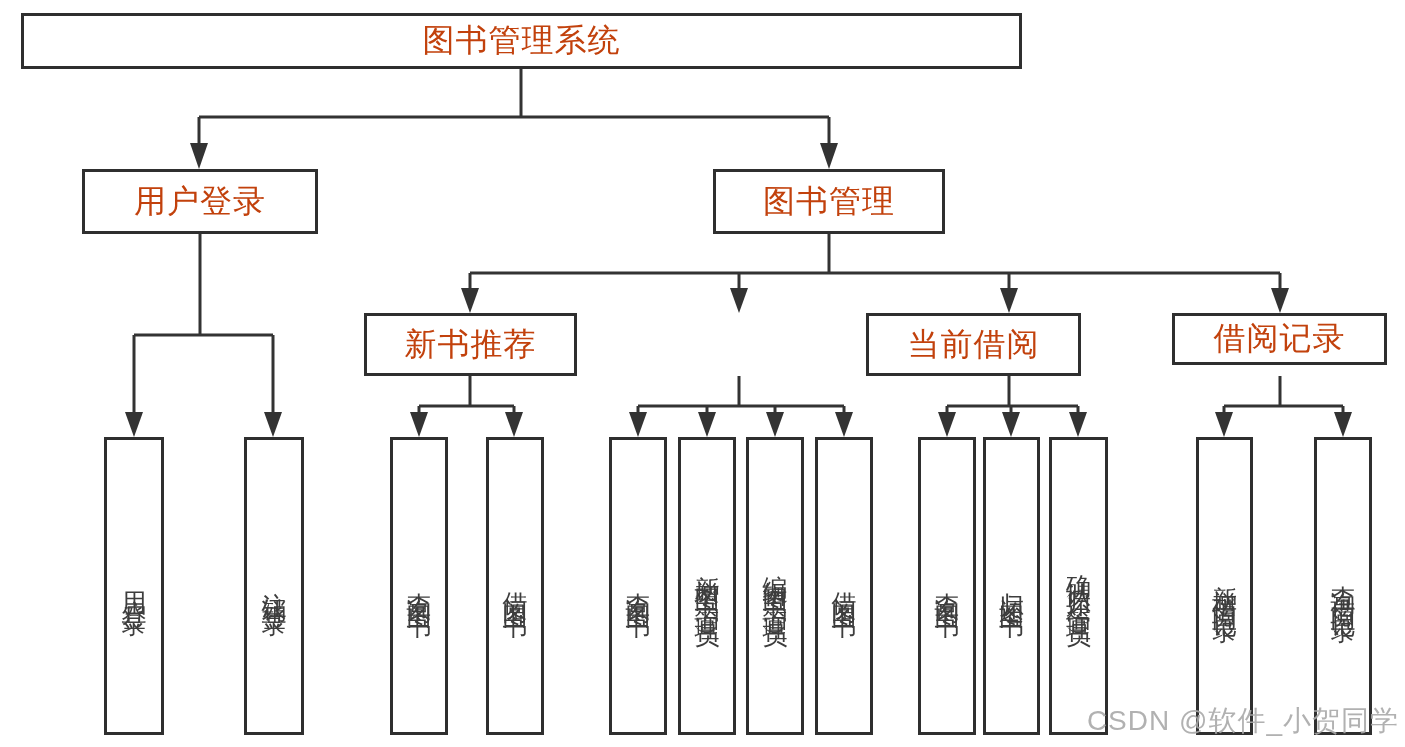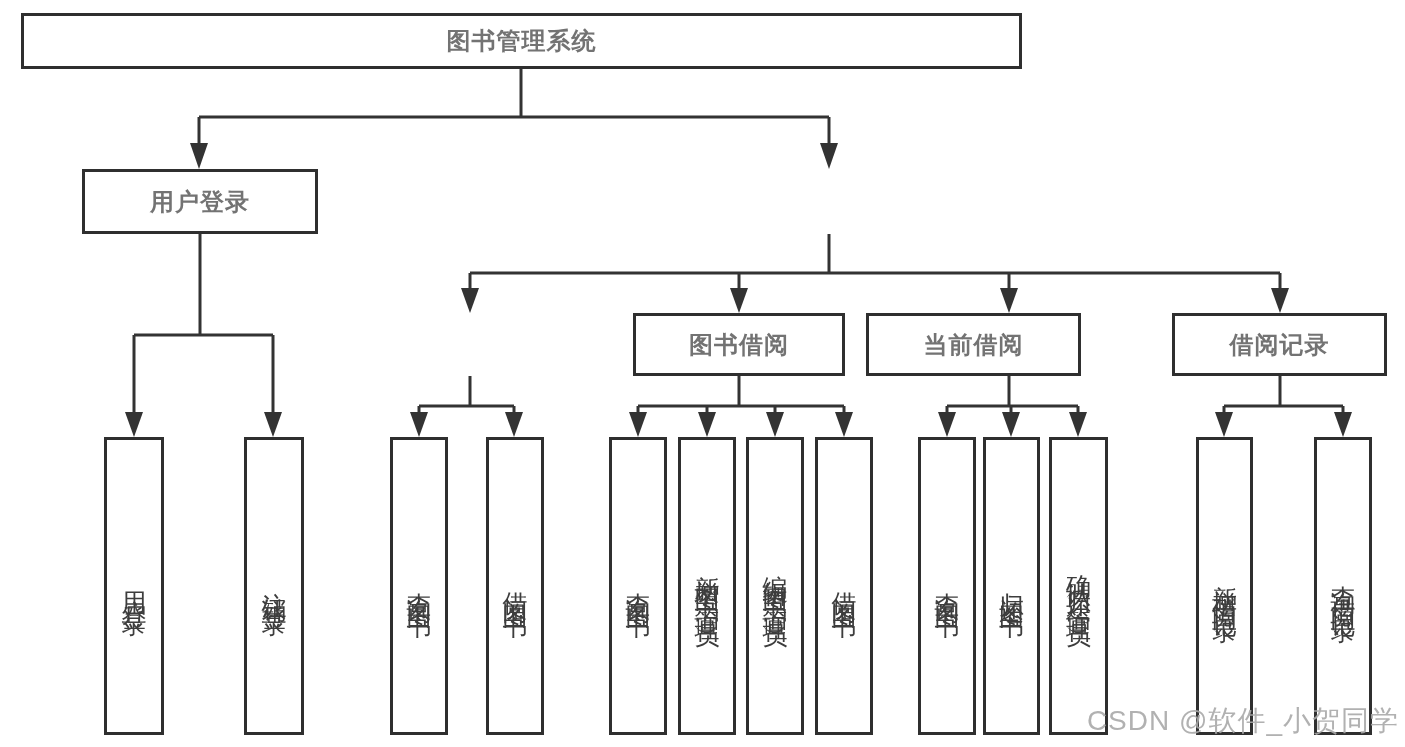--- a/index.html
+++ b/index.html
@@ -21,43 +21,42 @@
     position: absolute;
     box-sizing: border-box;
     border: 3px solid #2f2f2f;
     background: #ffffff;
     display: flex;
     align-items: center;
     justify-content: center;
     z-index: 2;
   }
   .node .h-label {
-    font-size: 24px;
+    font-size: 32px;
     letter-spacing: 1px;
-    color: #737373;
+    color: #c2410c;
     white-space: nowrap;
-    font-weight: bold;
   }
   .node .v-label {
     writing-mode: vertical-lr;
     text-orientation: mixed;
     font-size: 25px;
     line-height: 1;
     letter-spacing: 7px;
     color: #3d3d3d;
     white-space: nowrap;
   }
   
   .b-root            { left: 21px;   top: 13px;  width: 1001px; height: 56px; }
   .b-user-login      { left: 82px;   top: 169px; width: 236px;  height: 65px; }
   .b-book-mgmt       { left: 713px;  top: 169px; width: 232px;  height: 65px; }
   .b-new-book        { left: 364px;  top: 313px; width: 213px;  height: 63px; }
   .b-book-borrow     { left: 633px;  top: 313px; width: 212px;  height: 63px; }
   .b-current-borrow  { left: 866px;  top: 313px; width: 215px;  height: 63px; }
-  .b-borrow-records  { left: 1172px; top: 313px; width: 215px;  height: 63px; }
+  .b-borrow-records  { left: 1172px; top: 313px; width: 215px;  height: 52px; }
   .leaf { top: 437px; height: 298px; }
   .l-1  { left: 104px;  width: 60px; }
   .l-2  { left: 244px;  width: 60px; }
   .l-3  { left: 390px;  width: 58px; }
   .l-4  { left: 486px;  width: 58px; }
   .l-5  { left: 609px;  width: 58px; }
   .l-6  { left: 678px;  width: 58px; }
   .l-7  { left: 746px;  width: 58px; }
   .l-8  { left: 815px;  width: 58px; }
   .l-9  { left: 918px;  width: 58px; }
@@ -147,23 +146,26 @@
     </g>
   </svg>
 
   <div class="node b-root">
     <span class="h-label">图书管理系统</span>
   </div>
 
   <div class="node b-user-login">
     <span class="h-label">用户登录</span>
   </div>
-
-  <div class="node b-book-borrow">
-    <span class="h-label">图书借阅</span>
+  <div class="node b-book-mgmt">
+    <span class="h-label">图书管理</span>
+  </div>
+
+  <div class="node b-new-book">
+    <span class="h-label">新书推荐</span>
   </div>
   <div class="node b-current-borrow">
     <span class="h-label">当前借阅</span>
   </div>
   <div class="node b-borrow-records">
     <span class="h-label">借阅记录</span>
   </div>
 
   <div class="node leaf l-1">
     <span class="v-label">用户登录</span>

